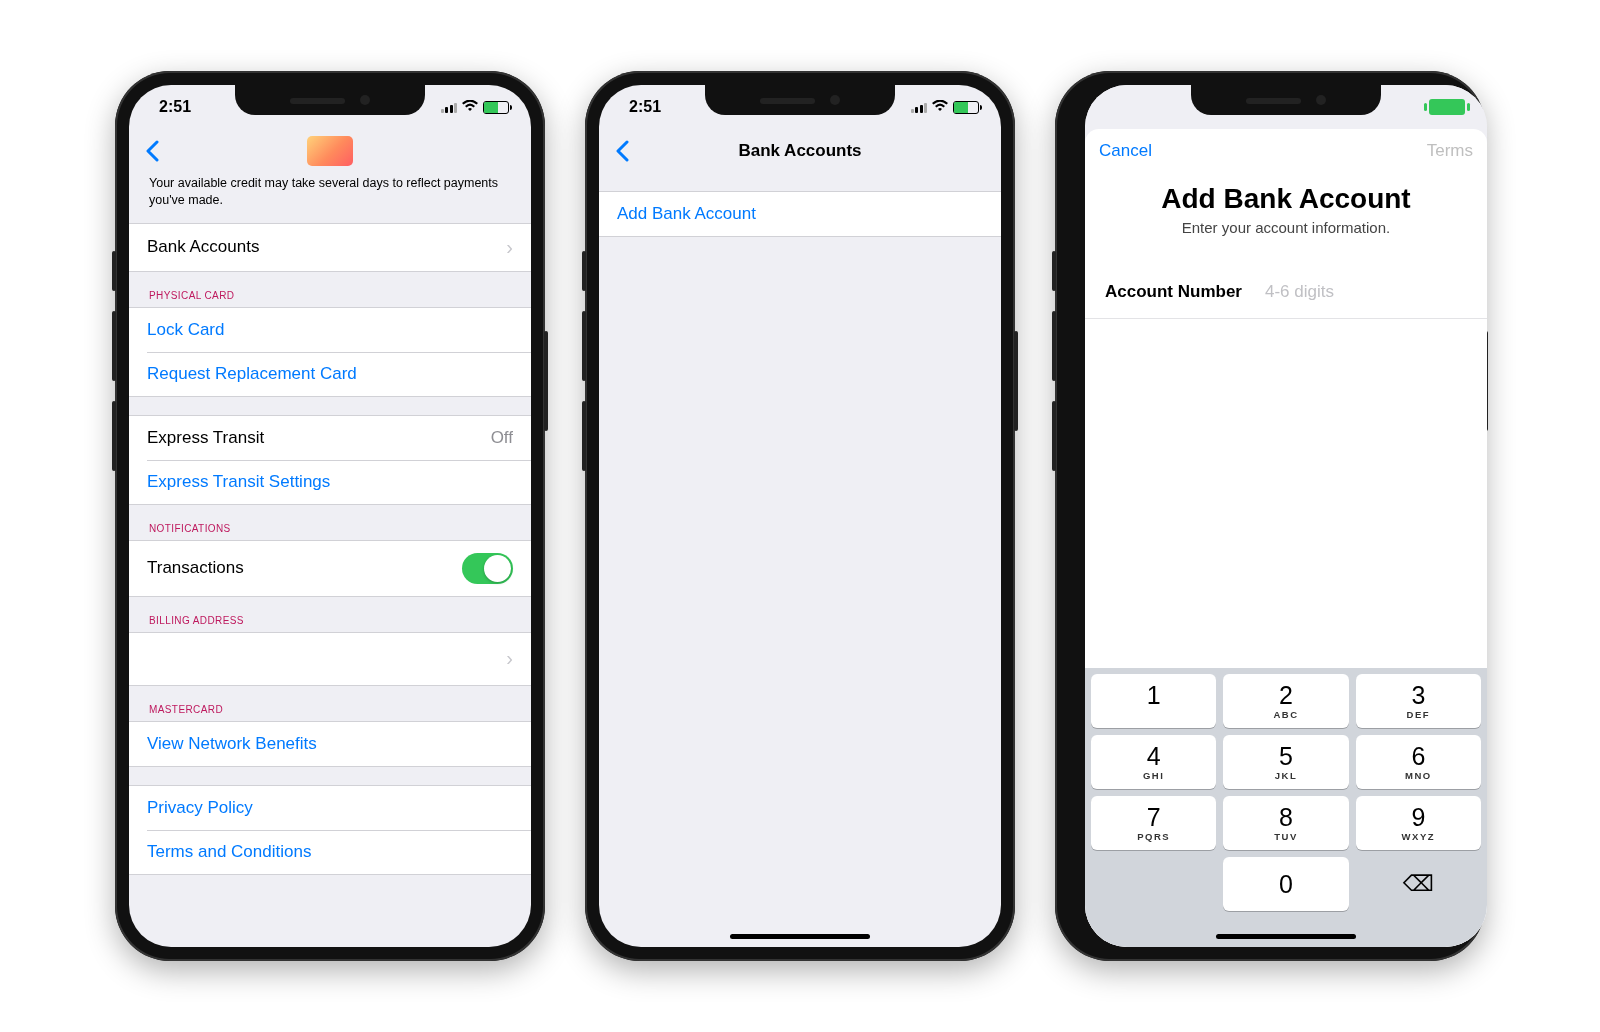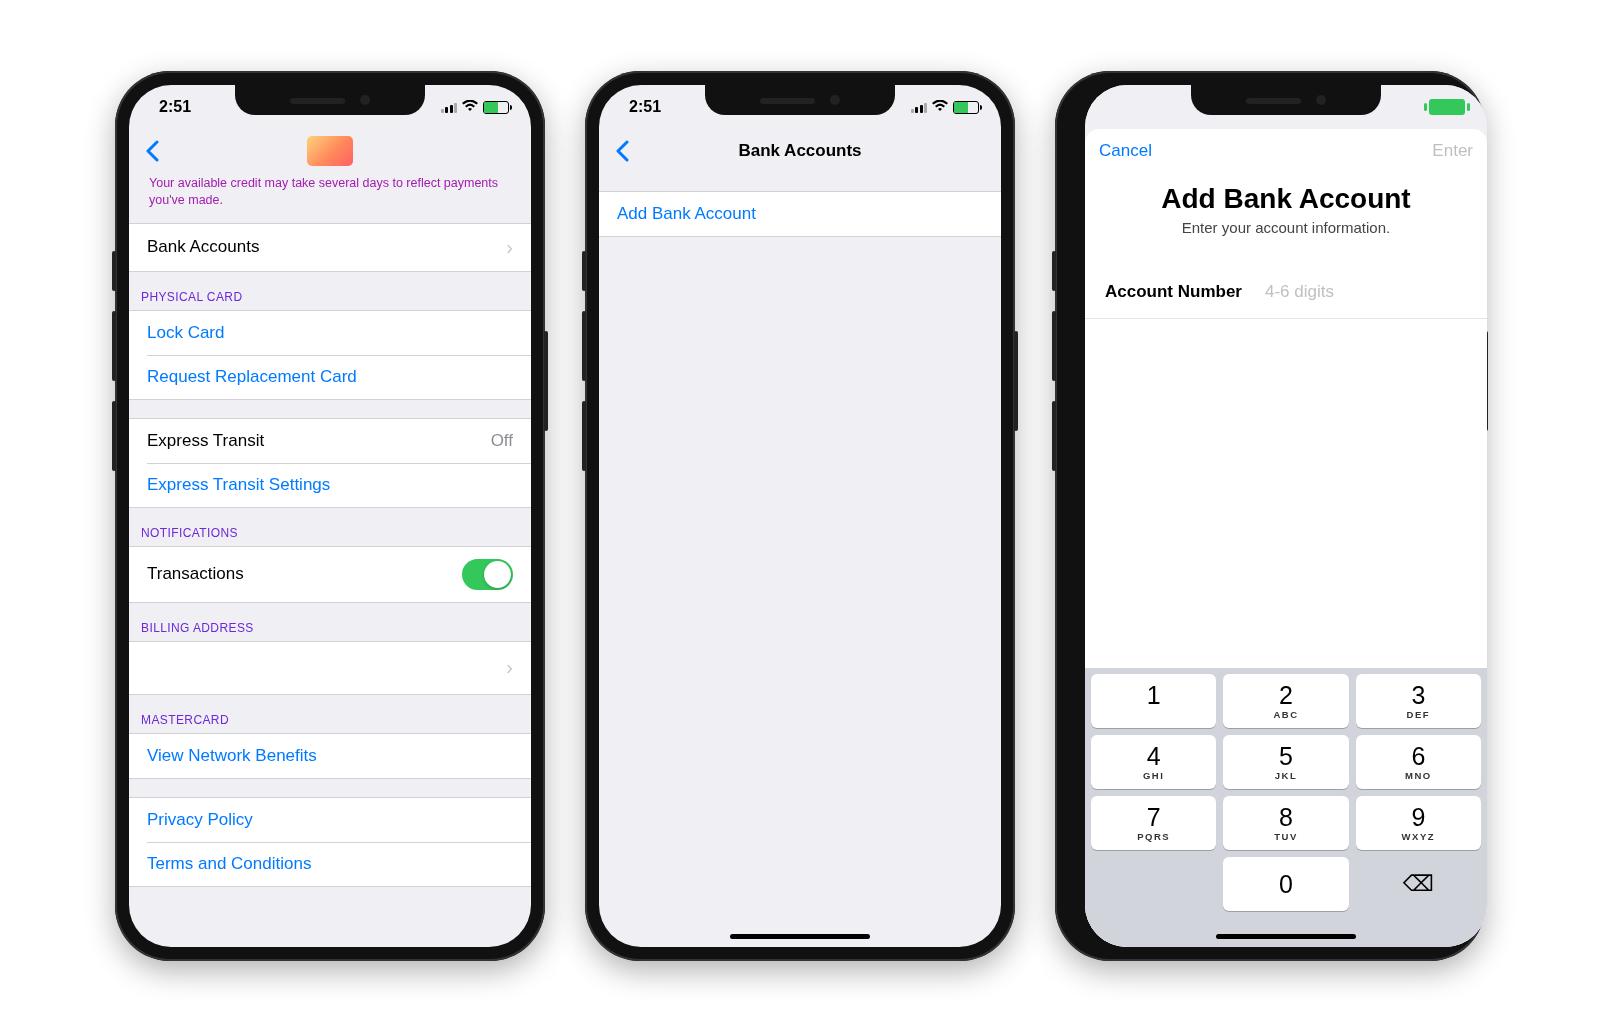--- a/index.html
+++ b/index.html
@@ -84,24 +84,24 @@
   }
   .nav .cancel { position:absolute; left:14px; top:0; bottom:0; display:flex; align-items:center; color:#007aff; font-size:17px; }
   .nav .next   { position:absolute; right:14px; top:0; bottom:0; display:flex; align-items:center; color:#bfbfbf; font-size:17px; }
   .nav-title { font-size:17px; font-weight:600; }
   .card-art {
     width:46px; height:30px; border-radius:5px;
     background: linear-gradient(135deg,#ffd27a 0%, #ff8a5c 55%, #ff5e62 100%);
   }
   .content { flex:1; overflow:hidden; }
   .footnote {
-    font-size:12.5px; color:#a21caf; padding: 2px 20px 14px 20px; line-height:1.35;
+    font-size:12.5px; color:#000000; padding: 2px 20px 14px 20px; line-height:1.35;
   }
   .sec-header {
-    font-size:12px; color:#6d28d9; padding: 18px 12px 6px; text-transform:uppercase; letter-spacing:0.4px;
+    font-size:10px; color:#be185d; padding: 18px 20px 6px; text-transform:uppercase; letter-spacing:0.4px;
   }
   .group { background:#fff; border-top:0.5px solid #d1d1d6; border-bottom:0.5px solid #d1d1d6; }
   .row {
     min-height:44px; display:flex; align-items:center; justify-content:space-between;
     padding: 12px 18px; font-size:17px; position:relative;
   }
   .row + .row::before {
     content:''; position:absolute; left:18px; right:0; top:0; height:0.5px; background:#d1d1d6;
   }
   .row .label { flex:1; }
@@ -321,21 +321,21 @@
     <div class="side-btn side-l3"></div>
     <div class="side-btn side-r"></div>
   <div class="screen" style="background:#efeff4;margin-left:16px;">
     <div class="notch"></div>
     <div class="status-bar batt-green-only" style="background:#efeff4;">
       <div class="pill"></div>
     </div>
     <div class="sheet">
       <div class="nav">
         <span class="cancel">Cancel</span>
-        <span class="next">Enter</span>
+        <span class="next">Terms</span>
       </div>
       <div class="big-title">Add Bank Account</div>
       <div class="sub">Enter your account information.</div>
 
       <div class="field">
         <span class="flabel">Account Number</span>
         <span class="fval">4-6 digits</span>
       </div>
 
 

